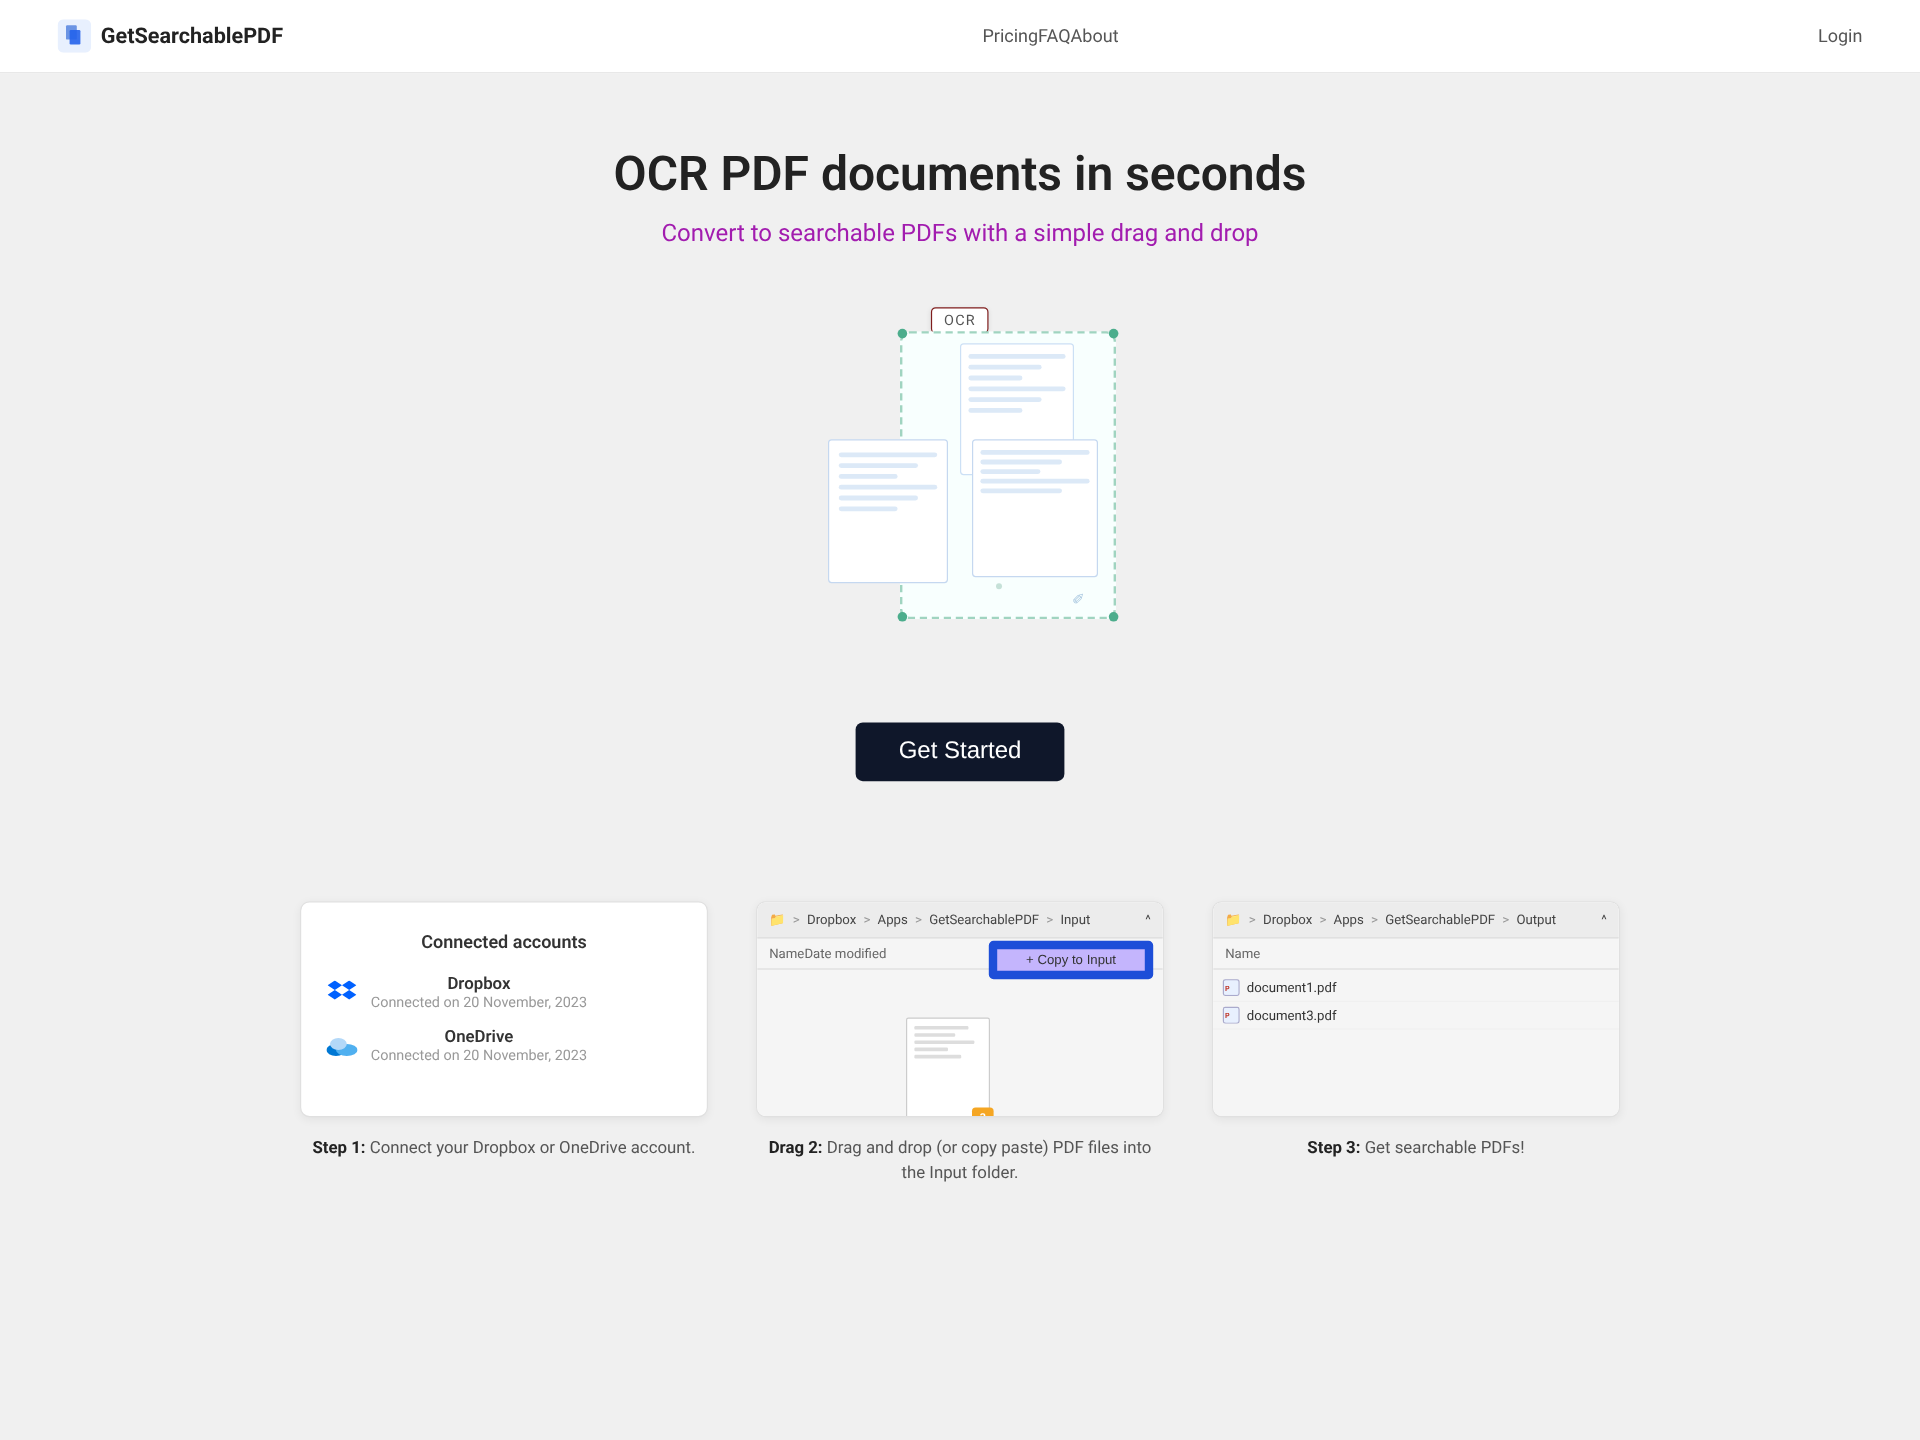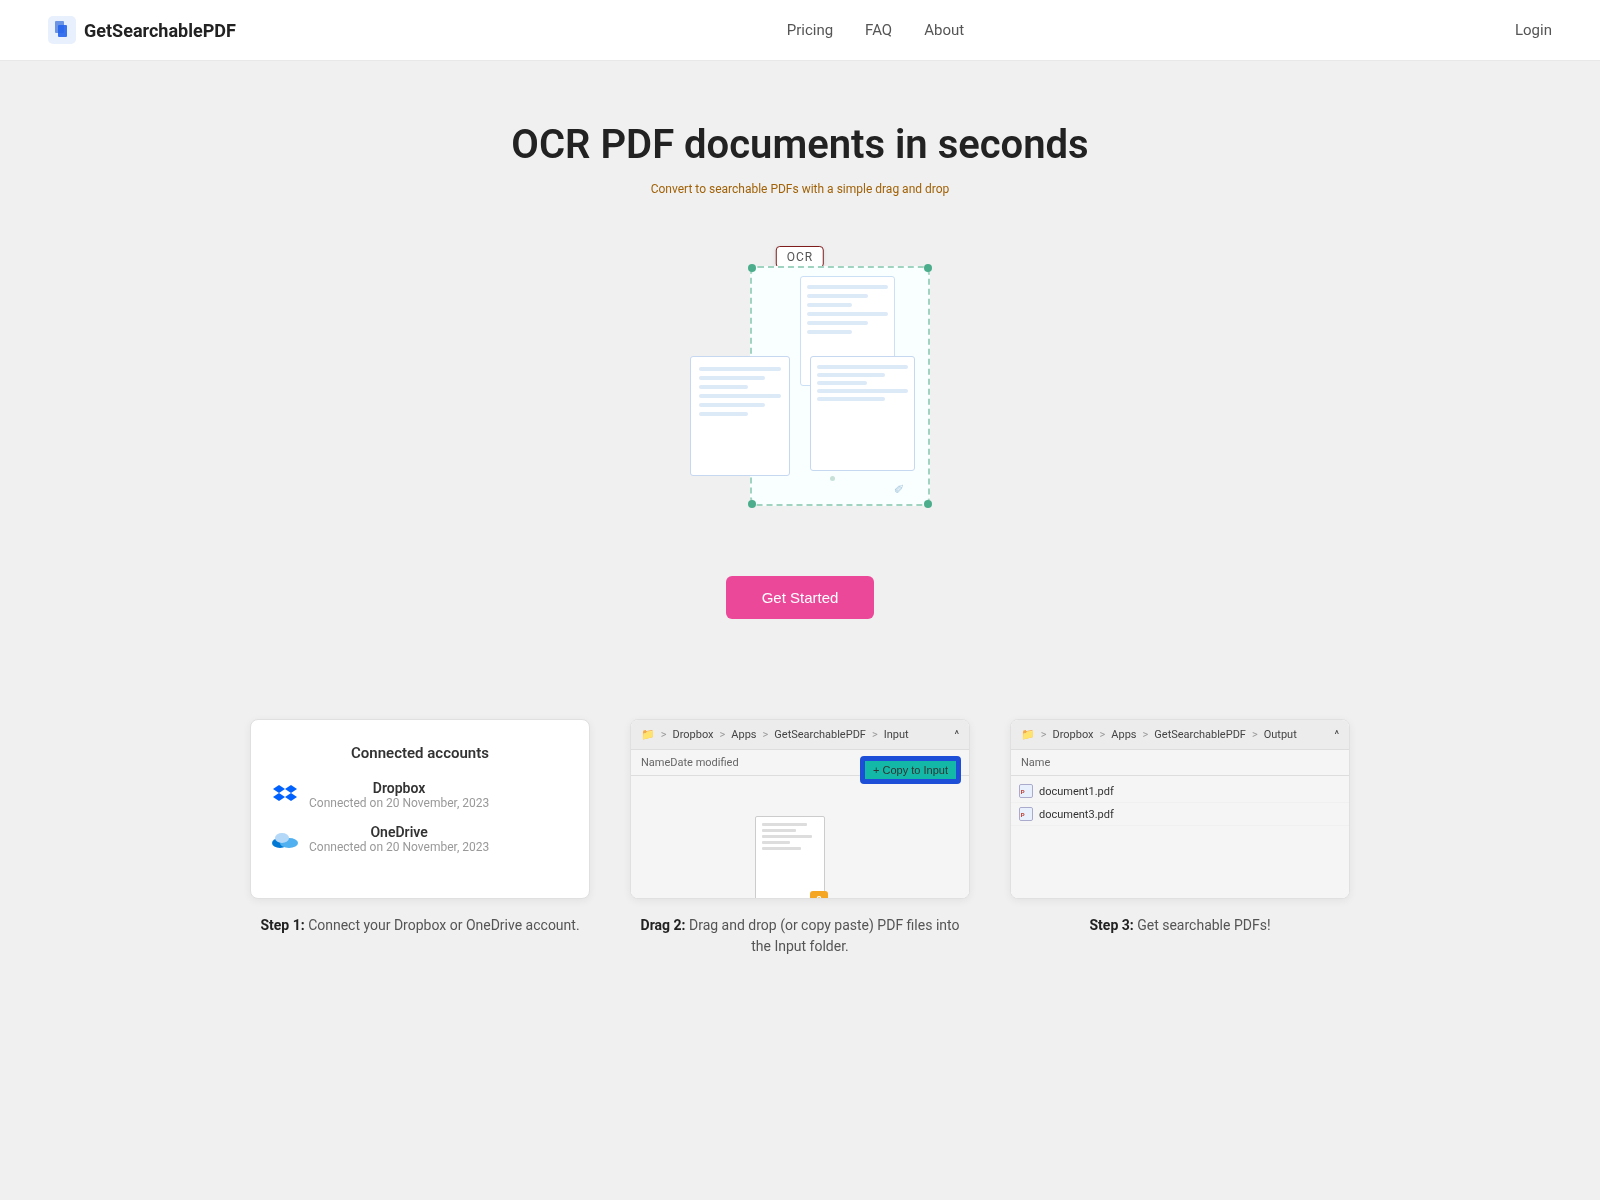--- a/index.html
+++ b/index.html
@@ -5,28 +5,28 @@
     * { box-sizing: border-box; margin: 0; padding: 0; }
     body { font-family: -apple-system, BlinkMacSystemFont, 'Segoe UI', Roboto, sans-serif; background: #f0f0f0; color: #333; }
 
     
     nav {
       display: flex; align-items: center; justify-content: space-between;
       padding: 16px 48px; background: #fff; border-bottom: 1px solid #e8e8e8;
     }
     .nav-logo { display: flex; align-items: center; gap: 8px; font-weight: 700; font-size: 18px; color: #222; }
     .nav-logo-icon { width: 28px; height: 28px; }
-    .nav-links { display: flex; gap: 32px; }
+    .nav-links { display: flex; }
     .nav-links a { text-decoration: none; color: #555; font-size: 15px; }
     .nav-login { font-size: 15px; color: #555; cursor: pointer; }
 
     
     .hero { text-align: center; padding: 60px 20px 40px; background: #f0f0f0; }
     .hero h1 { font-size: 40px; font-weight: 600; color: #222; margin-bottom: 14px; }
-    .hero p { font-size: 12px; color: #a16207; margin-bottom: 40px; }
+    .hero p { font-size: 20px; color: #a21caf; margin-bottom: 40px; }
 
     
     .illustration-container {
       position: relative; width: 300px; height: 300px; margin: 0 auto 32px;
     }
 
     
     .drop-zone {
       position: absolute; right: 20px; top: 30px;
       width: 180px; height: 240px;
@@ -96,23 +96,23 @@
       background: #b0d4c8; border-radius: 50%; opacity: 0.7;
     }
 
     
     .pencil-icon {
       position: absolute; font-size: 13px; color: #aac8e0; transform: rotate(-45deg);
     }
 
     
     .cta-btn {
-      display: inline-block; background: #ec4899; color: #fff;
-      padding: 13px 36px; border-radius: 6px; font-size: 15px;
-      border: none; cursor: pointer; margin-top: 8px;
+      display: inline-block; background: #0f172a; color: #fff;
+      padding: 13px 36px; border-radius: 6px; font-size: 20px;
+      border: none; cursor: pointer; margin-top: 24px;
     }
 
     
     .how-it-works { padding: 60px 20px 60px; background: #f0f0f0; text-align: center; }
     .how-it-works h2 { font-size: 32px; font-weight: 600; color: #222; margin-bottom: 40px; }
 
     .steps-grid {
       display: flex; justify-content: center; gap: 40px;
       flex-wrap: wrap; max-width: 1200px; margin: 0 auto;
     }
@@ -148,22 +148,22 @@
       font-size: 11px; color: #444;
     }
     .breadcrumb-sep { color: #999; margin: 0 2px; }
     .explorer-header {
       display: flex; 
       padding: 6px 10px; border-bottom: 1px solid #ddd; color: #666; font-size: 11px;
     }
     .explorer-body { padding: 8px 10px; position: relative; }
     .copy-btn {
       position: absolute; bottom: 8px; right: 8px;
-      background: #14b8a6; border: 5px solid #1d4ed8; border-radius: 4px;
-      padding: 3px 8px; font-size: 11px; color: #333; cursor: pointer;
+      background: #c4b5fd; border: 7px solid #1d4ed8; border-radius: 4px;
+      padding: 3px 24px; font-size: 11px; color: #333; cursor: pointer;
     }
 
     
     .output-file { display: flex; align-items: center; gap: 6px; padding: 4px 8px; font-size: 11px; border-bottom: 1px solid #f0f0f0; }
     .pdf-icon { width: 14px; height: 14px; background: #e8f0fe; border: 1px solid #aac; border-radius: 2px; font-size: 8px; display: flex; align-items: center; justify-content: center; color: #e55; }
 
     
     .thumb-wrap { position: absolute; top: 40px; left: 50%; transform: translateX(-50%); width: 90px; height: 100px; }
     .thumb-page { width: 70px; height: 90px; background: #fff; border: 1px solid #ccc; border-radius: 2px; position: relative; padding: 6px; }
     .thumb-page .t-line { height: 3px; background: #ddd; margin-bottom: 3px; border-radius: 1px; }

